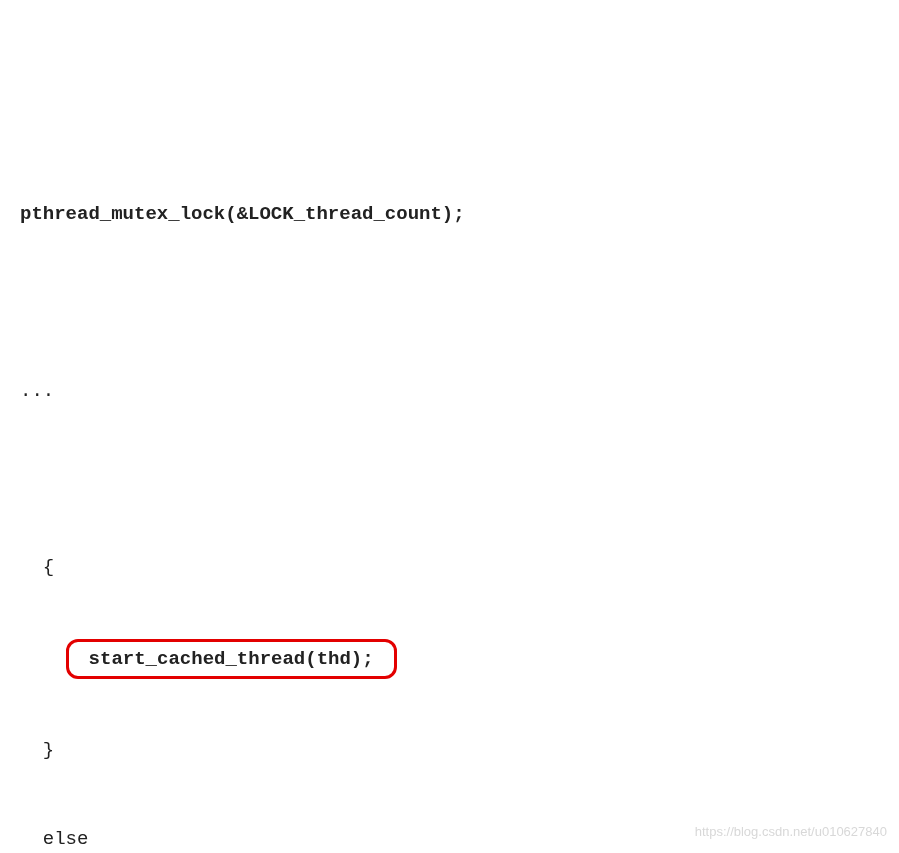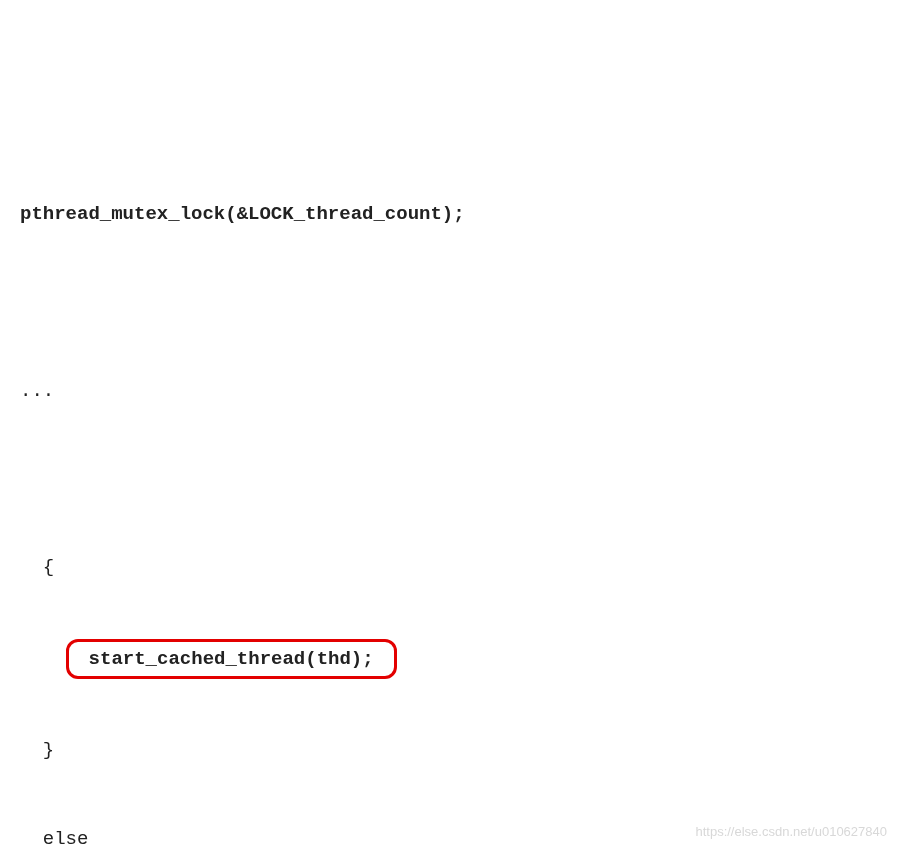--- a/index.html
+++ b/index.html
@@ -64,16 +64,16 @@
 
 
 
 
 
 
 
 
 </div>
 
-<div class="watermark">https://else.csdn.net/u010627840</div>
+<div class="watermark">https://blog.csdn.net/u010627840</div>
 
 
 
 
 </body></html>

